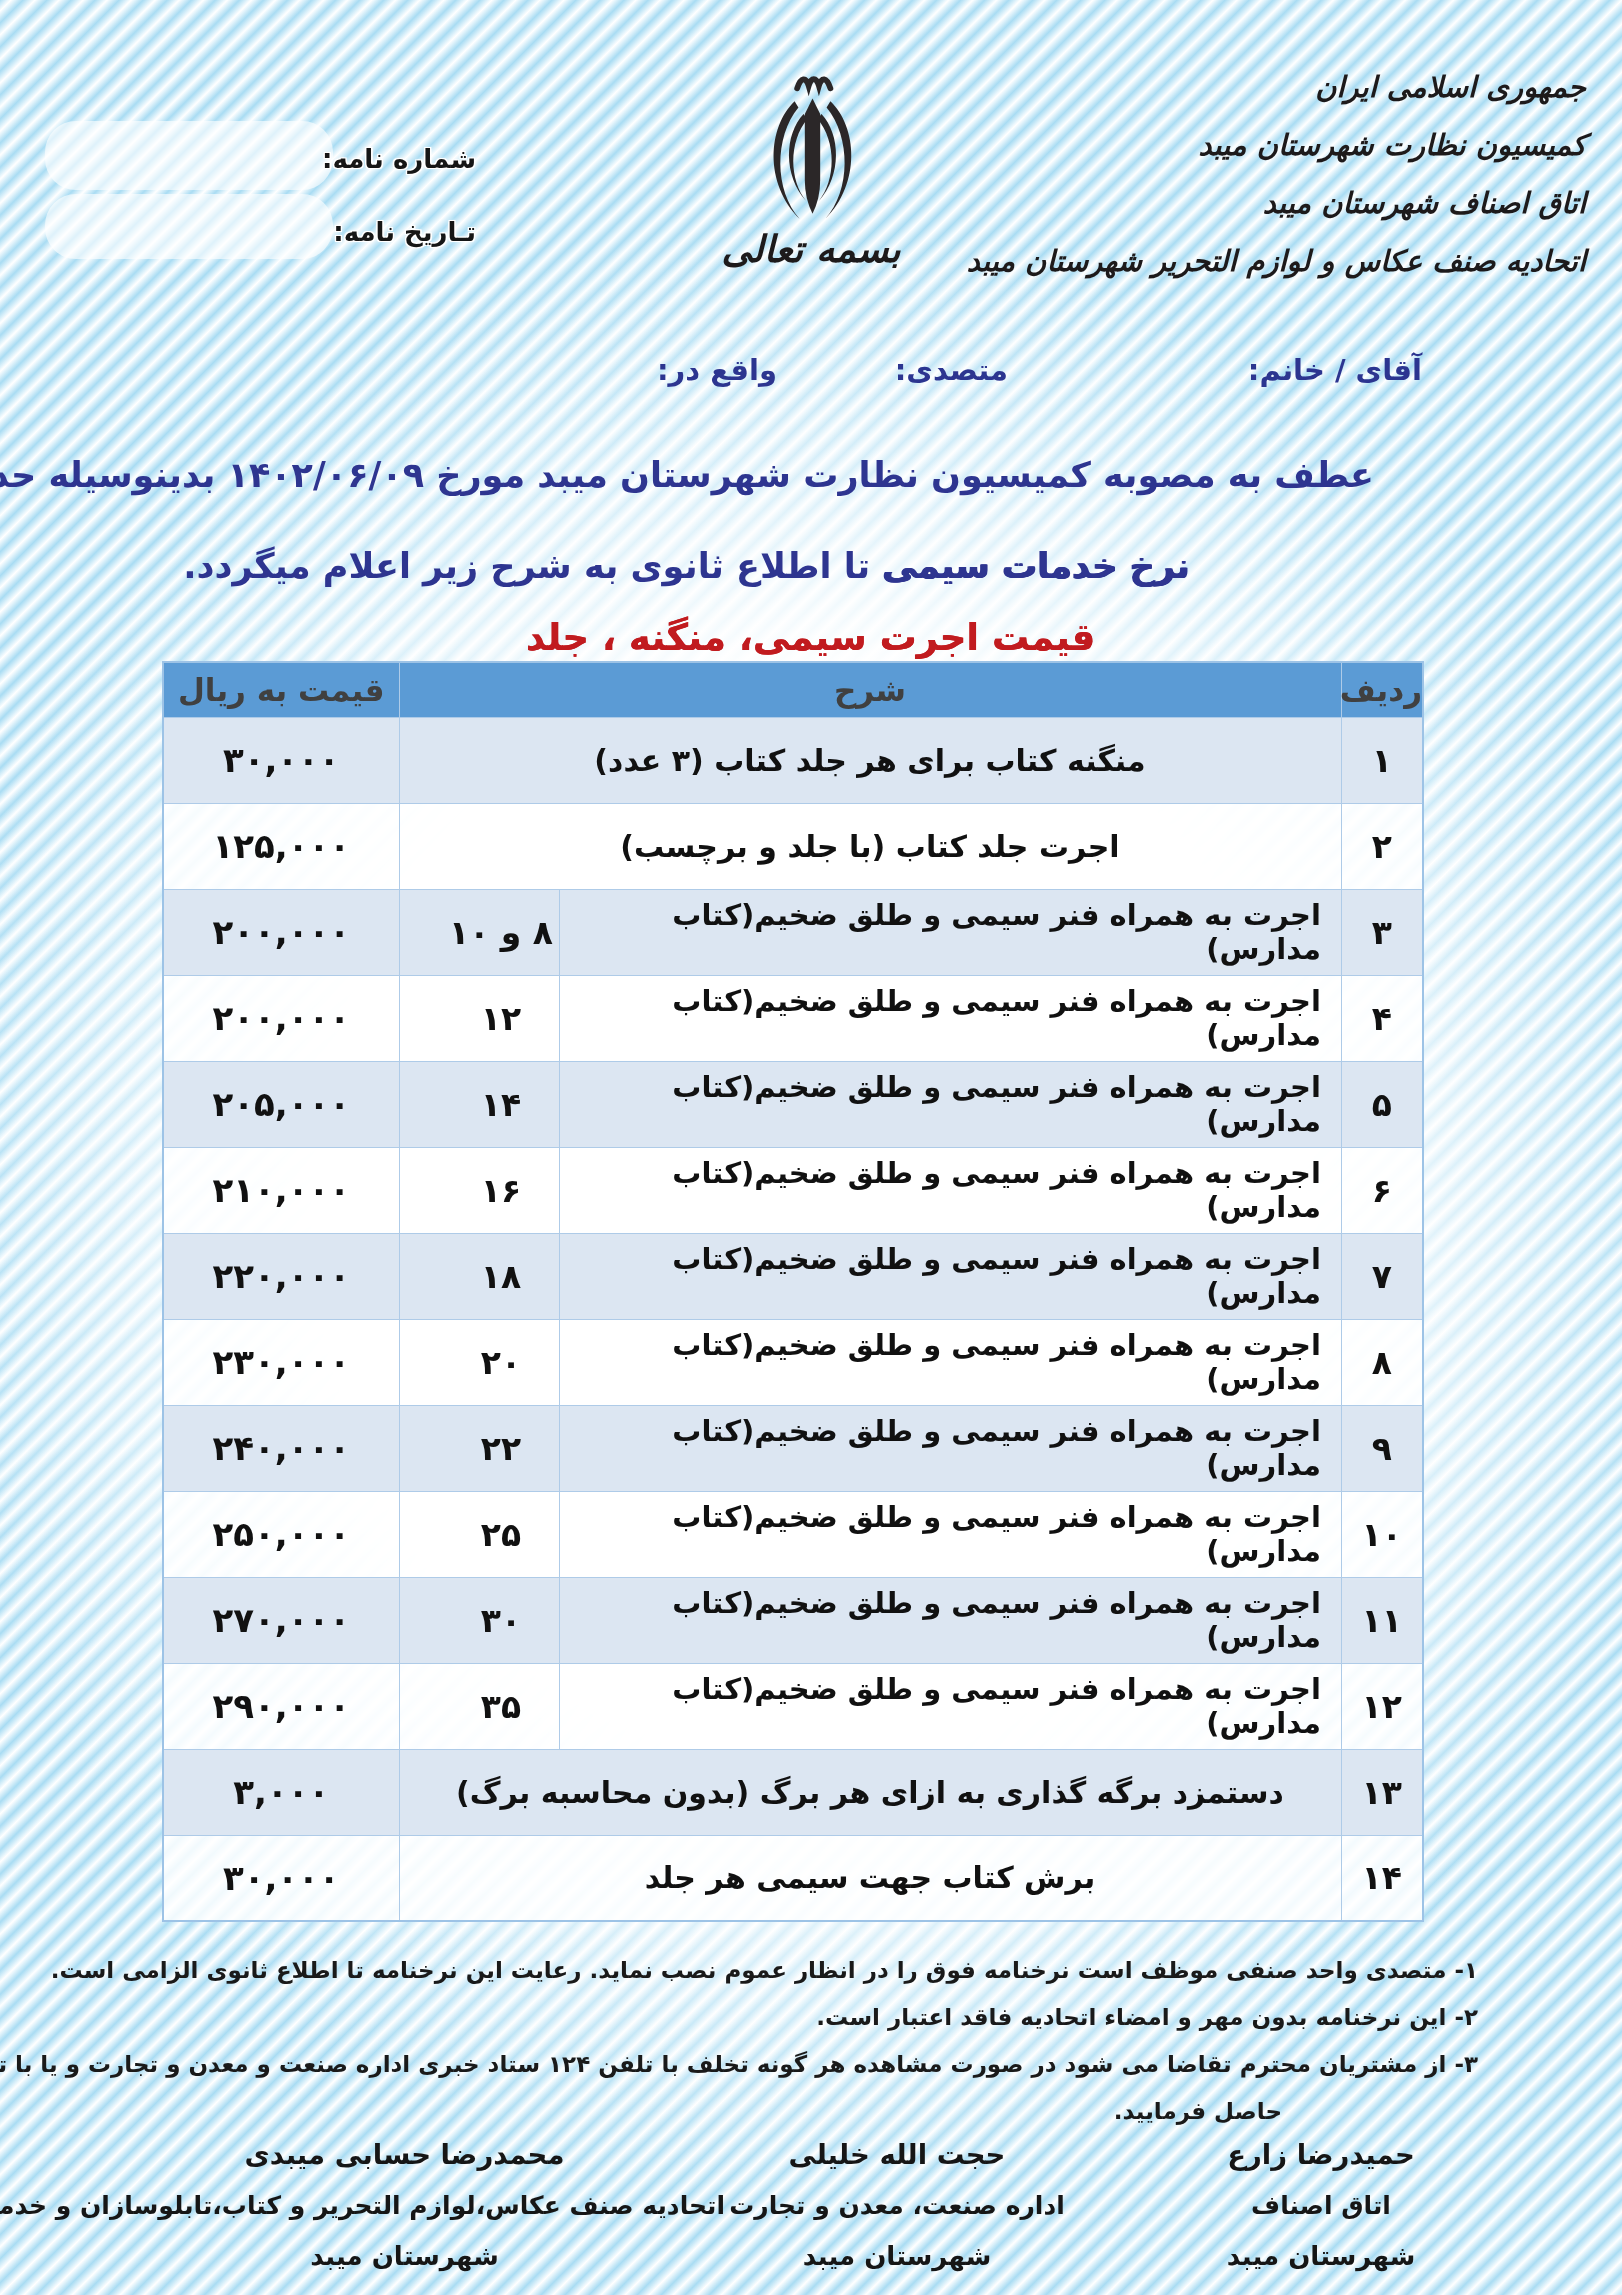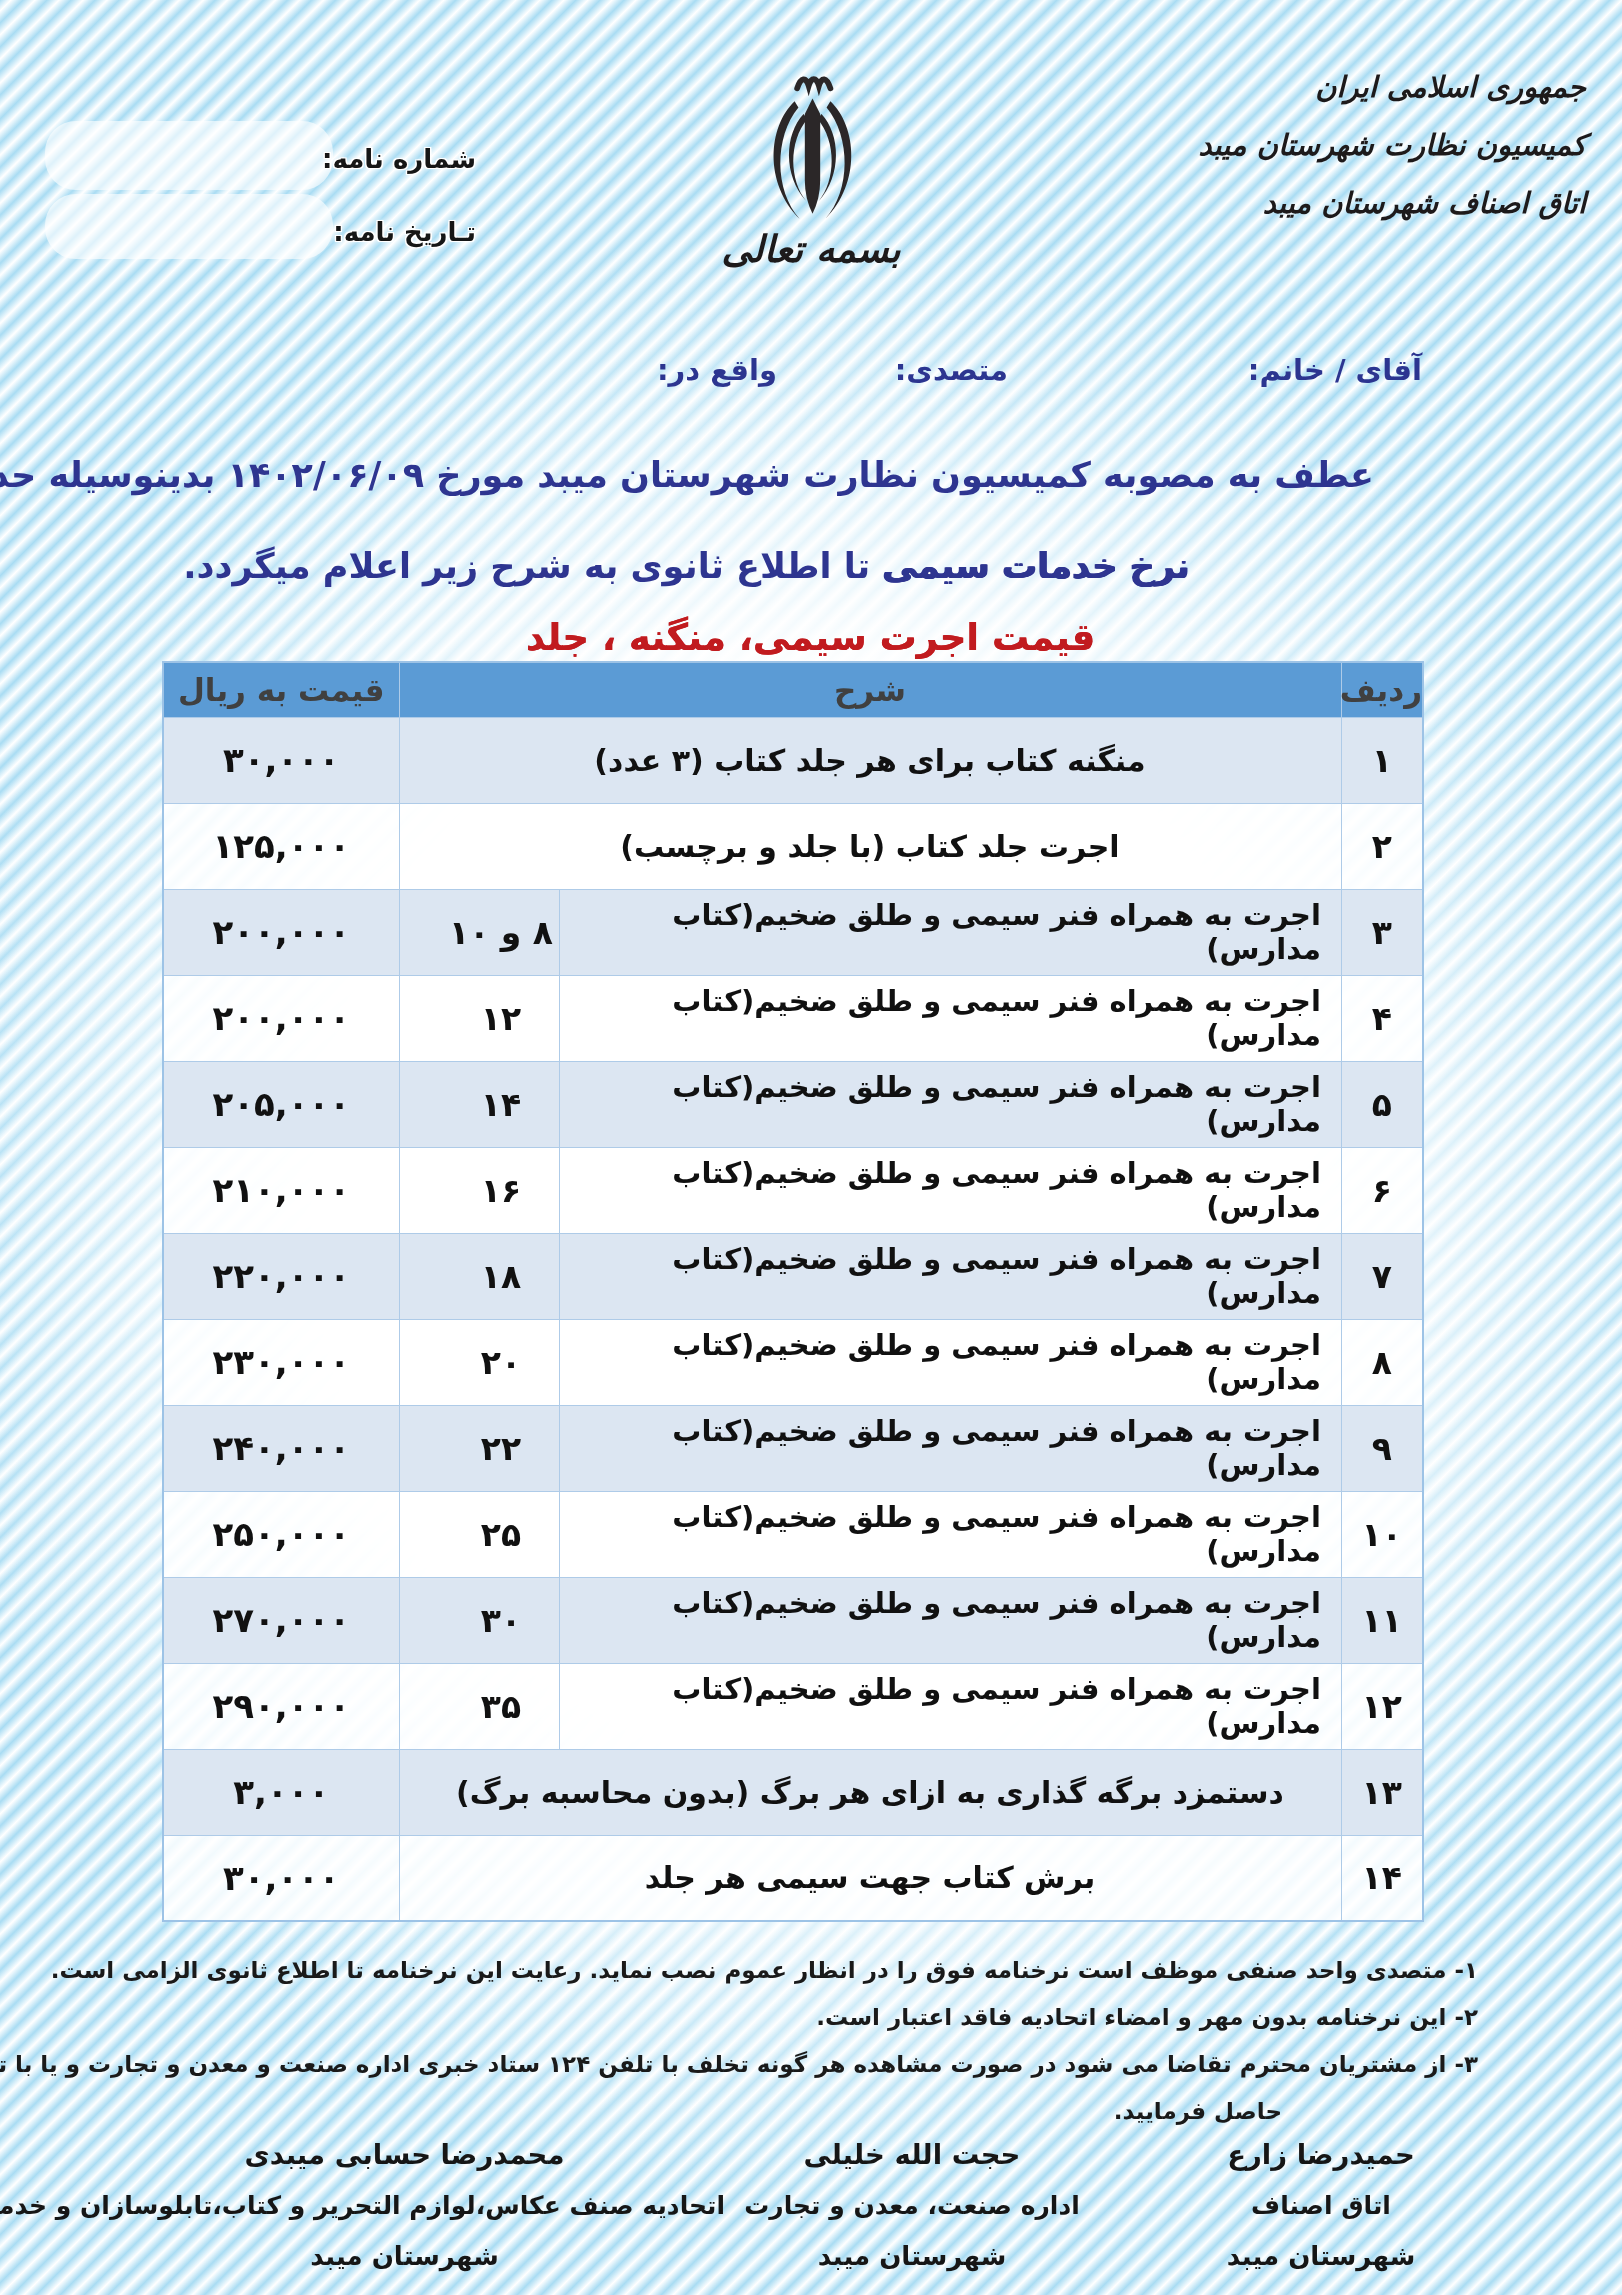--- a/index.html
+++ b/index.html
@@ -51,35 +51,36 @@
   td.c-size{text-align:center;font-size:33px;font-weight:bold;vertical-align:middle;padding-left:44px;}
   td.c-price{text-align:center;font-size:34px;font-weight:bold;vertical-align:middle;letter-spacing:1.3px;}
   
   .footnotes{top:1955px;right:144px;width:1374px;text-align:right;font-size:23px;
     font-weight:bold;color:#1a1a1a;line-height:30px;}
   .fn{margin-bottom:17px;white-space:nowrap;}
   .fn-cont{margin-left:0;margin-right:196px;white-space:nowrap;}
   
   .sig{top:2138px;text-align:center;font-weight:bold;color:#161616;}
   .sig-right{left:1139px;width:366px;}
-  .sig-mid{left:693px;width:440px;}
+  .sig-mid{left:678px;width:440px;}
   .sig-left{left:85px;width:641px;}
   .sig-name{font-size:27.5px;margin-bottom:21px;white-space:nowrap;}
   .sig-org{font-size:25px;margin-bottom:21px;white-space:nowrap;}
   .sig-city{font-size:26px;white-space:nowrap;}
 </style>
 </head>
 <body>
 
 <div class="page">
 
   <div class="abs org-block">
     <div>جمهوری اسلامی ایران</div>
     <div>کمیسیون نظارت شهرستان میبد</div>
     <div>اتاق اصناف شهرستان میبد</div>
+    <div>اتحادیه صنف عکاس و لوازم التحریر شهرستان میبد</div>
   </div>
 
   <div class="abs num-box box-no"></div>
   <div class="abs num-label lbl-no">شماره نامه:</div>
   <div class="abs num-box box-date"></div>
   <div class="abs num-label lbl-date">تـاریخ نامه:</div>
 
   <div class="abs emblem">
     <svg width="137" height="151" viewBox="0 0 100 118" xmlns="http://www.w3.org/2000/svg" fill="#2b2728">
       <path d="M38 12 C41 3 45 3 47 10 C49 3 53 3 55 10 C57 3 61 3 64 12" fill="none" stroke="#2b2728" stroke-width="4.5" stroke-linecap="round"></path>

